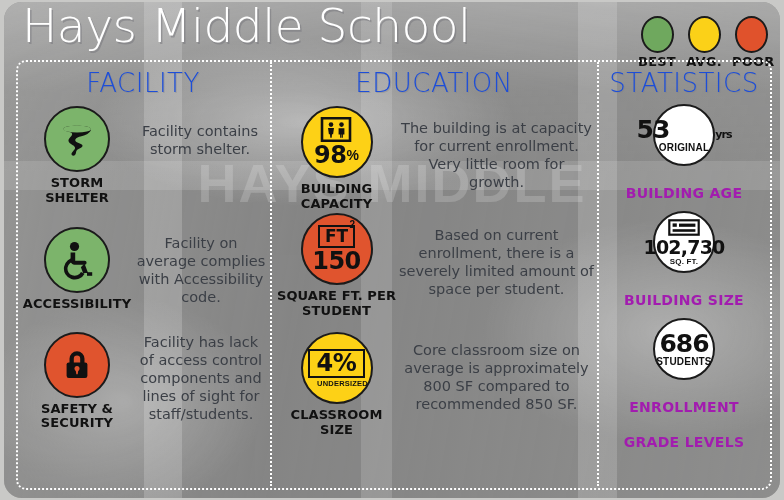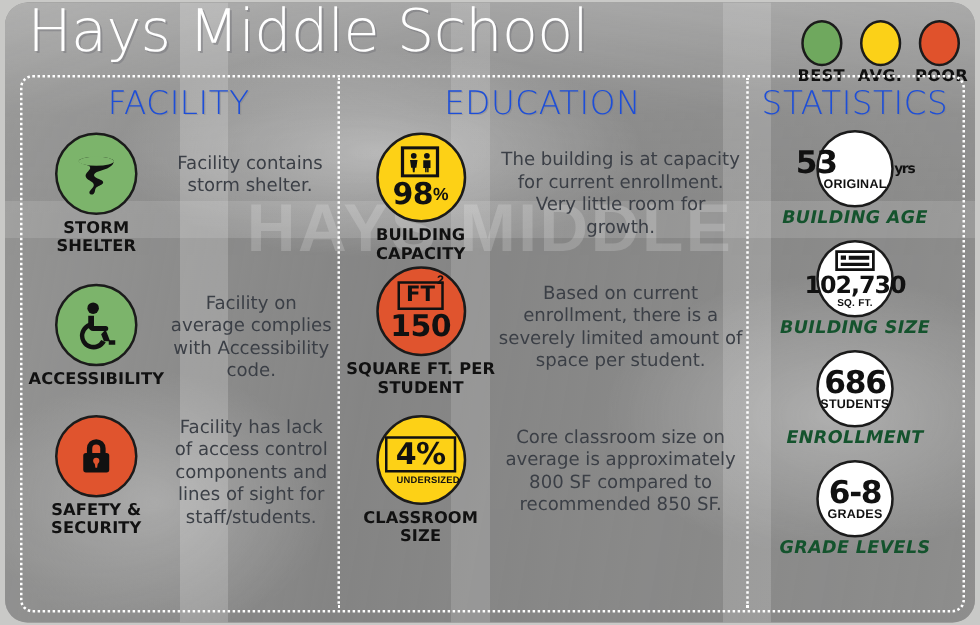--- a/index.html
+++ b/index.html
@@ -144,23 +144,22 @@
   .stat-main{
     font-size:25px;font-weight:700;color:#111;letter-spacing:-1px;
     font-family:"DejaVu Sans","Liberation Sans",sans-serif;
     display:flex;align-items:baseline;justify-content:center;gap:45px;
   }
   .stat-main-sm{font-size:19px;letter-spacing:-0.8px;}
   .stat-suffix{font-size:11px;font-weight:700;margin-left:1px;}
   .stat-sub{font-size:10px;font-weight:700;color:#111;letter-spacing:.2px;margin-top:1px;}
   .stat-sub-sm{font-size:8px;}
   .stat-label{
-    font-size:14px;font-weight:700;color:#14532d;margin-top:0;letter-spacing:.3px;
-    font-family:"DejaVu Sans","Liberation Sans",sans-serif;
-    font-style:italic;
+    font-size:14px;font-weight:700;color:#a21caf;margin-top:19px;letter-spacing:.3px;
+    font-family:"DejaVu Sans","Liberation Sans",sans-serif;
   }
 </style>
 </head>
 <body>
 
 <div id="infographic">
   <div class="card-frame">
     <div class="bg-photo"></div>
     <div class="bg-bars"></div>
     <div class="bg-watermark">HAYS MIDDLE</div>
@@ -342,22 +341,16 @@
       <div class="stat-circle">
         <div class="stat-main">
           <span>686</span>
         </div>
         <div class="stat-sub">STUDENTS</div>
       </div>
       <div class="stat-label">ENROLLMENT</div>
     </div>
 
     <div class="stat-item" style="margin-top:10px;">
-      <div class="stat-circle">
-        <div class="stat-main">
-          <span>6-8</span>
-        </div>
-        <div class="stat-sub">GRADES</div>
-      </div>
       <div class="stat-label">GRADE LEVELS</div>
     </div>
   </div>
 </div>
 
 </body></html>

